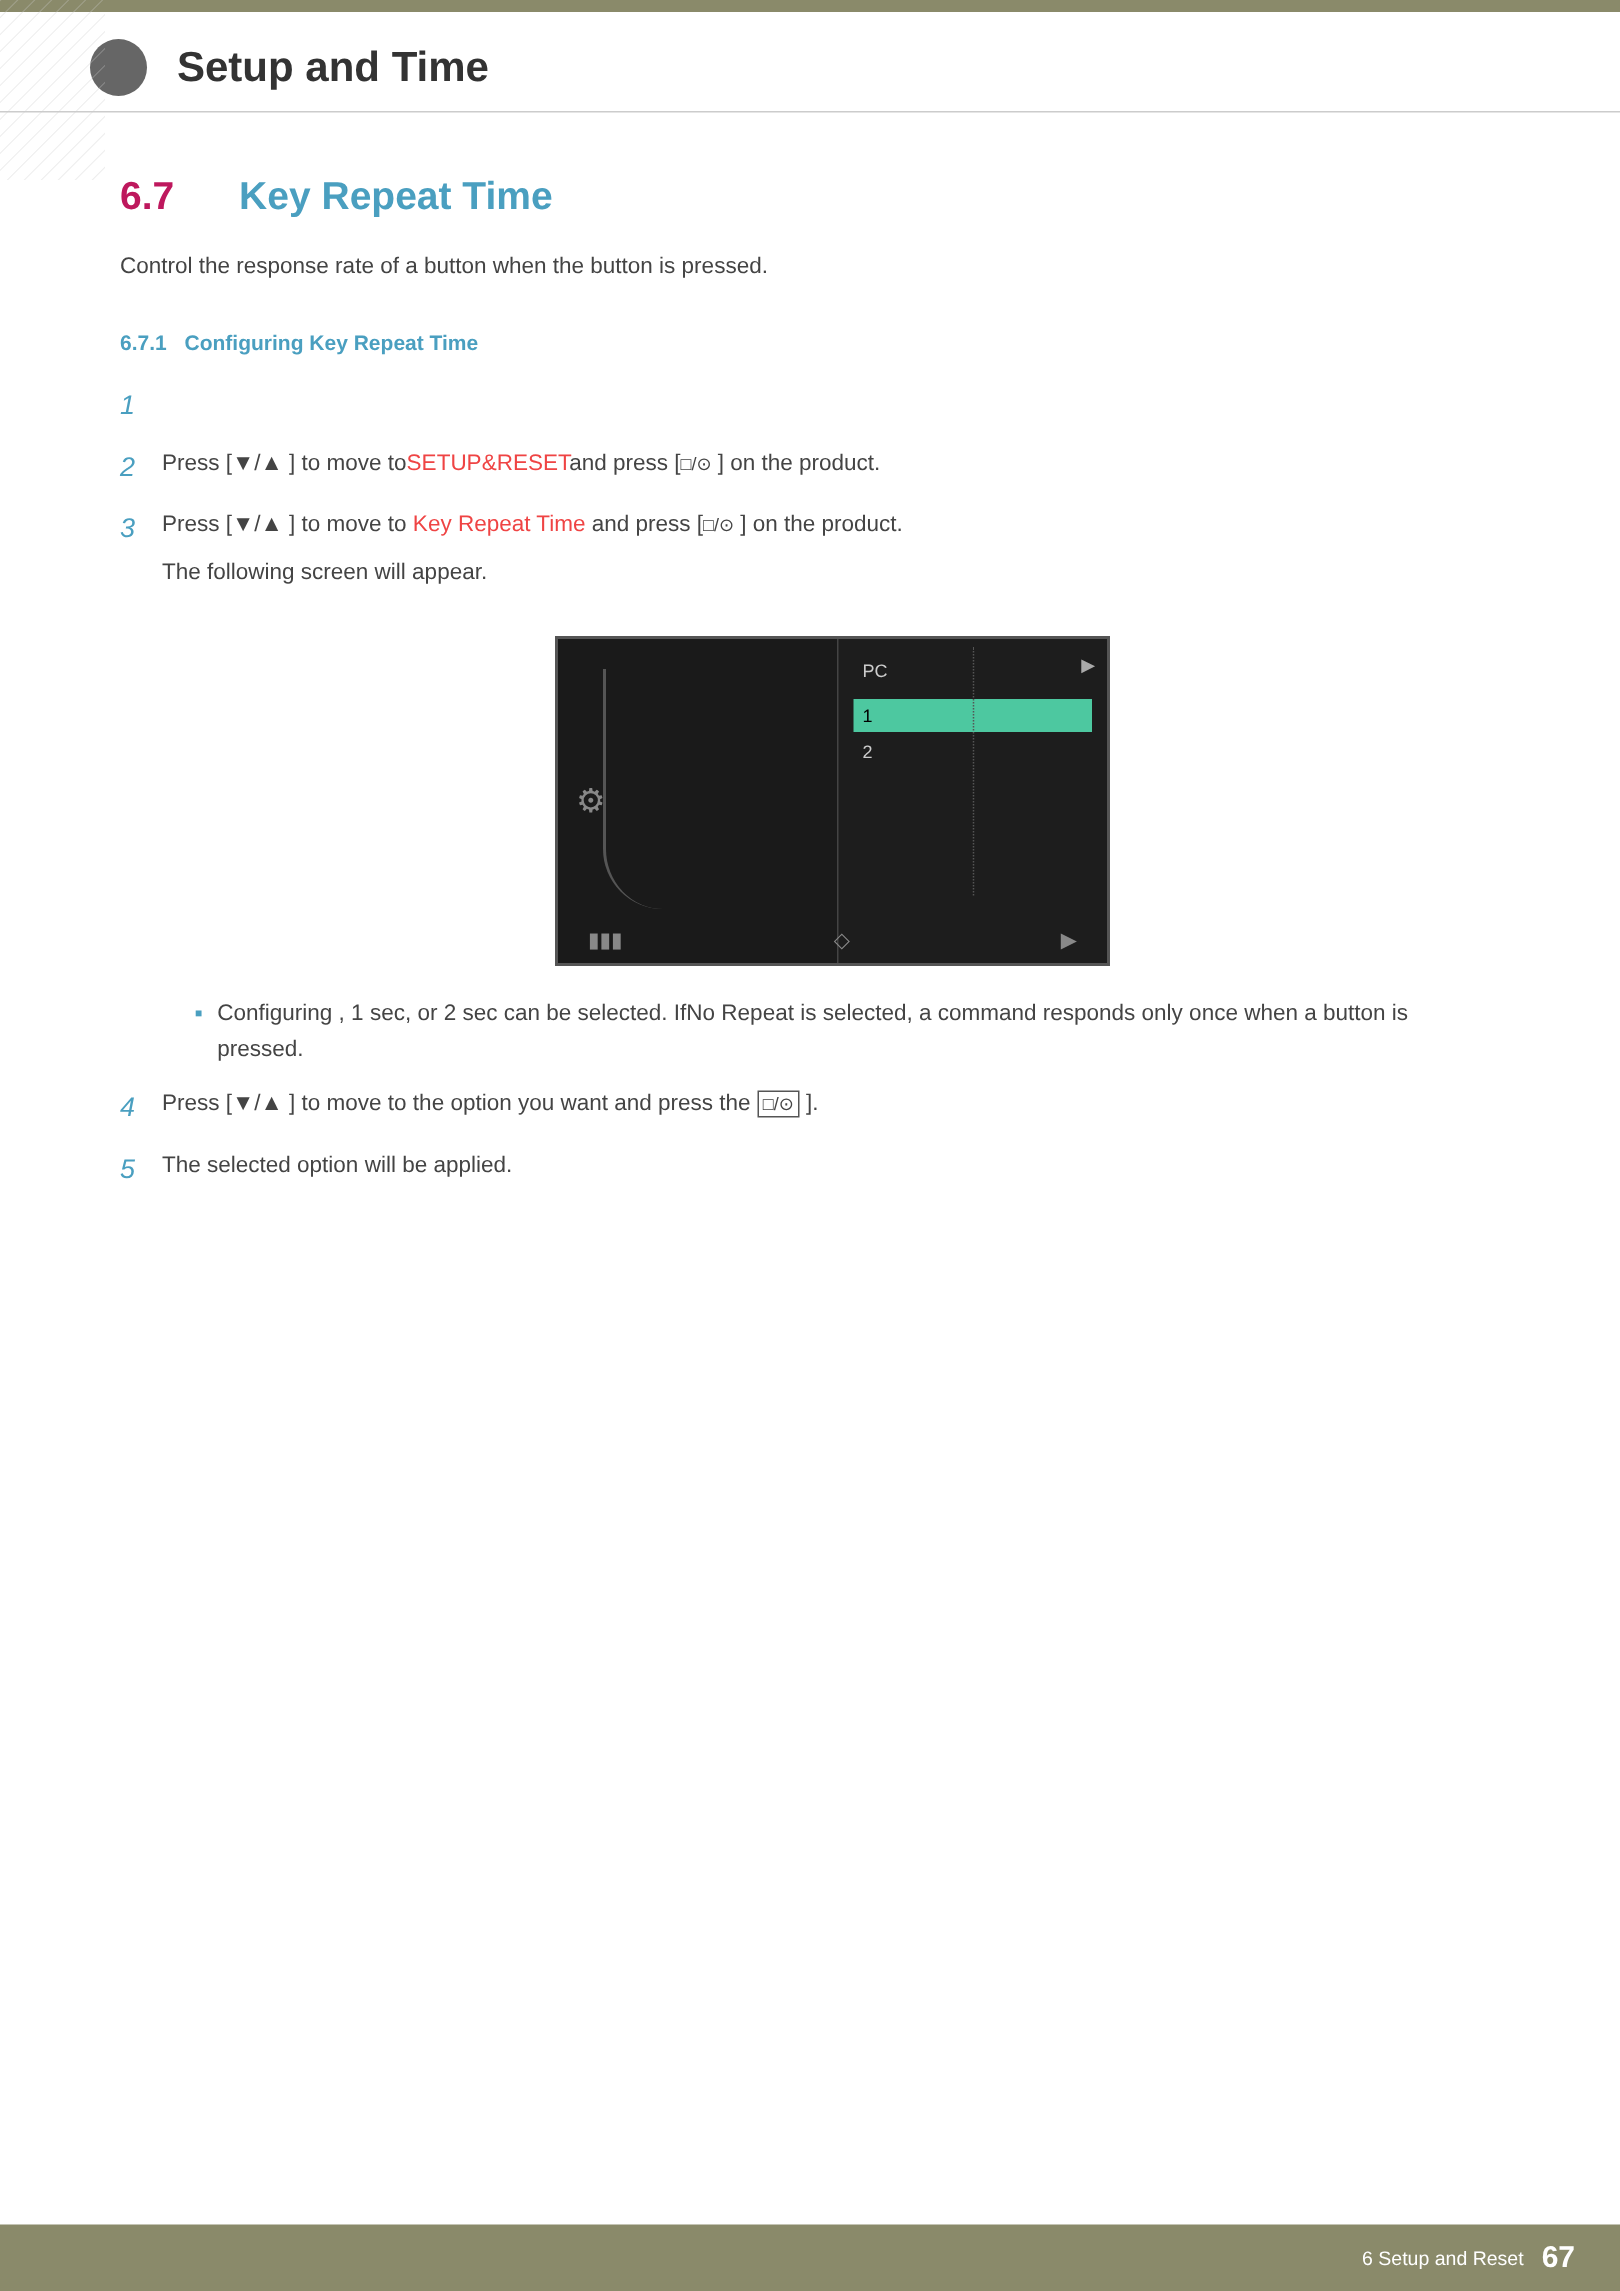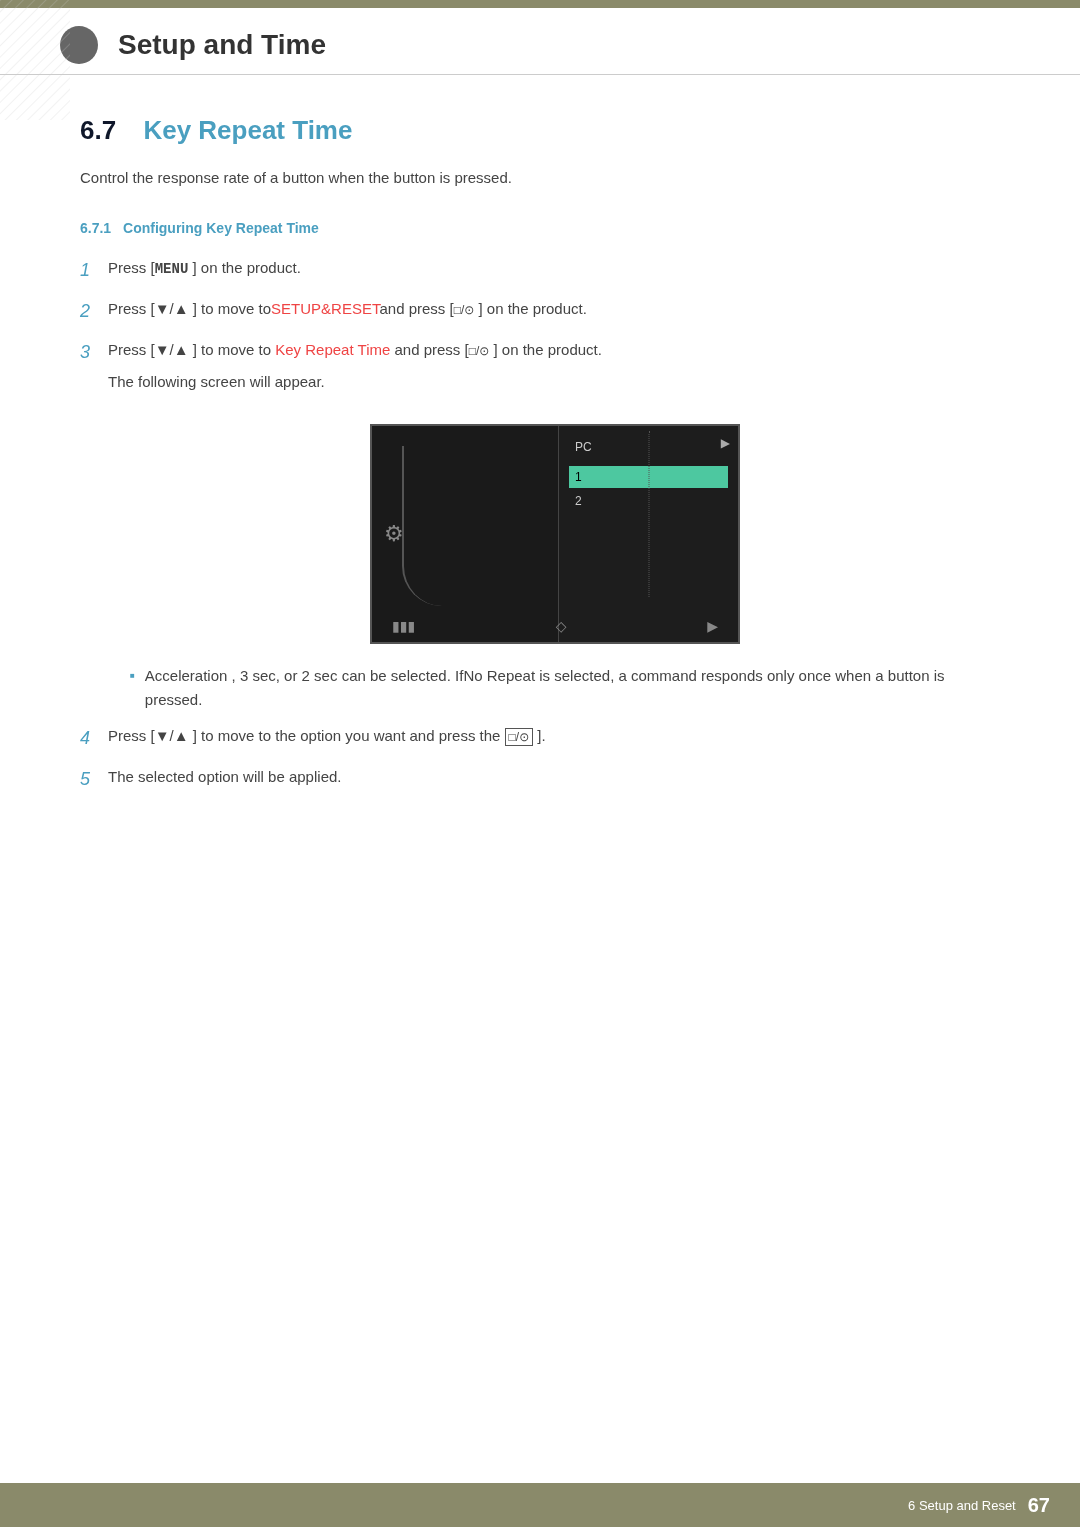--- a/index.html
+++ b/index.html
@@ -66,22 +66,22 @@
     }
 
     .section-title {
       font-size: 26px;
       color: #4a9fc0;
       font-weight: bold;
       margin-bottom: 20px;
     }
 
     .section-number {
-      color: #0f172a;
-      margin-right: 20px;
+      color: #be185d;
+      margin-right: 36px;
     }
 
     .description {
       font-size: 15px;
       color: #444;
       margin-bottom: 30px;
       line-height: 1.6;
     }
 
     .subsection-title {
@@ -331,23 +331,20 @@
 
   <div class="subsection-title">
     <span class="subsection-number">6.7.1</span>
     <span>Configuring Key Repeat Time</span>
   </div>
 
   <ul class="steps-list">
 
     <li class="step-item">
       <span class="step-number">1</span>
-      <span class="step-text">
-        Press [<span class="keyword">MENU</span> ] on the product.
-      </span>
     </li>
 
     <li class="step-item">
       <span class="step-number">2</span>
       <span class="step-text">
         Press [▼/▲ ] to move to<span class="highlight-blue">SETUP&amp;RESET</span>and press [<span style="font-size:12px;">□/⊙</span> ] on the product.
       </span>
     </li>
 
     <li class="step-item" style="flex-direction: column;">
@@ -386,22 +383,22 @@
         <span class="screen-icon">◇</span>
         <span class="screen-icon">▶</span>
       </div>
 
     </div>
   </div>
 
   <div class="sub-item">
     <span class="sub-bullet">■</span>
     <span class="sub-text">
-      <span class="highlight-blue">Acceleration</span> ,
-      <span class="highlight-blue">3 sec</span>, or
+      <span class="highlight-blue">Configuring</span> ,
+      <span class="highlight-blue">1 sec</span>, or
       <span class="highlight-blue">2 sec</span>
       can be selected. If<span class="highlight-blue">No Repeat</span> is selected, a command responds only once when a button is pressed.
     </span>
   </div>
 
   <div class="step-item" style="margin-top: 12px;">
     <span class="step-number">4</span>
     <span class="step-text">
       Press [▼/▲ ] to move to the option you want and press the <span style="font-size:12px; border:1px solid #555; padding:1px 3px;">□/⊙</span> ].
     </span>

